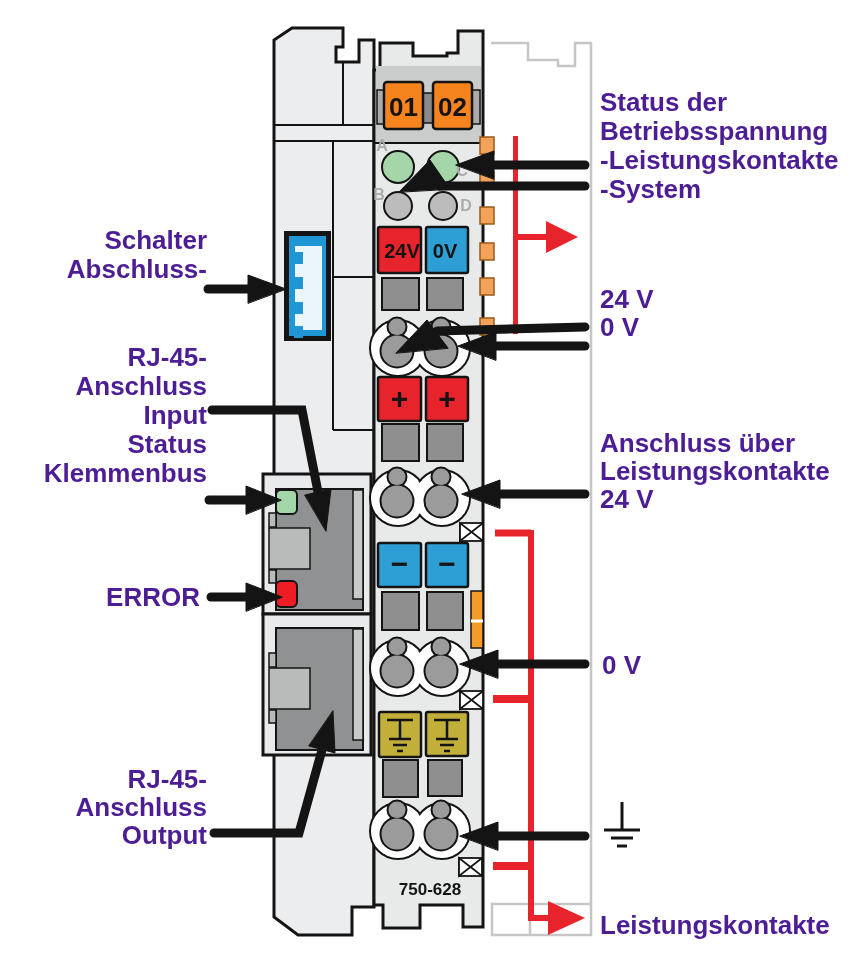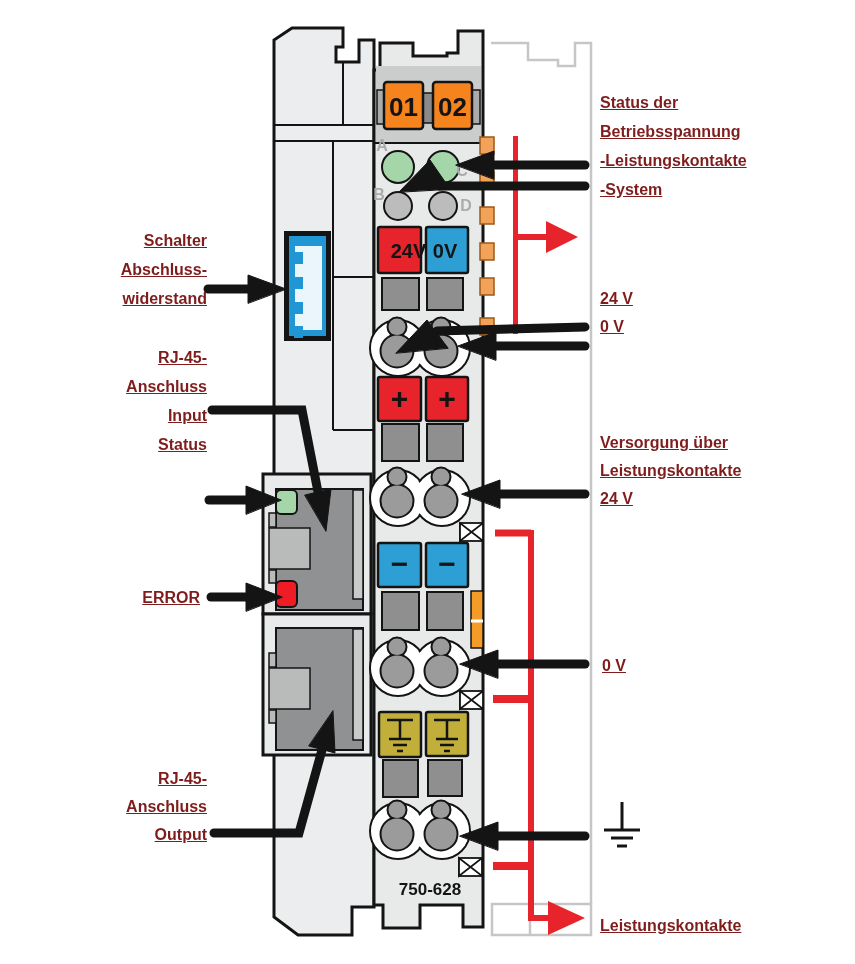--- a/index.html
+++ b/index.html
@@ -1,20 +1,20 @@
 <!DOCTYPE html>
 <html><head>
 <meta charset="utf-8">
 <style>
   html,body{margin:0;padding:0;background:#fff;}
   .stage{position:relative;width:855px;height:964px;background:#ffffff;
          font-family:"Liberation Sans",sans-serif;overflow:hidden;}
   .stage svg{position:absolute;left:0;top:0;z-index:1;}
-  .callout{position:absolute;font-weight:bold;color:#7f1d1d;font-size:16px;
-           line-height:29px;white-space:nowrap;z-index:2;letter-spacing:0;text-decoration:underline;}
+  .callout{position:absolute;font-weight:bold;color:#4c1d95;font-size:26px;
+           line-height:29px;white-space:nowrap;z-index:2;letter-spacing:0;}
   .right-al{text-align:right;}
   .lh28{line-height:28px;}
   .dtxt{position:absolute;font-weight:bold;color:#141414;text-align:center;z-index:2;}
 </style>
 </head>
 <body>
 
 <div class="stage">
 
 <svg width="855" height="964" viewBox="0 0 855 964">
@@ -281,27 +281,27 @@
   </g>
 
   <g stroke="#141414" stroke-width="3" fill="none">
     <path d="M622,802 V830 M604,830 H640 M611,838 H633 M617,846 H627"></path>
   </g>
 </svg>
 
 <div class="callout right-al" style="right:648px;top:226px">
   <div>Schalter</div>
   <div>Abschluss-</div>
-  <div>widerstand</div>
 </div>
 <div class="callout right-al" style="right:648px;top:343px">
   <div>RJ-45-</div>
   <div>Anschluss</div>
   <div>Input</div>
   <div>Status</div>
+  <div>Klemmenbus</div>
 </div>
 <div class="callout right-al" style="right:655px;top:583px">
   <div>ERROR</div>
 </div>
 <div class="callout right-al lh28" style="right:648px;top:765px">
   <div>RJ-45-</div>
   <div>Anschluss</div>
   <div>Output</div>
 </div>
 
@@ -309,34 +309,34 @@
   <div>Status der</div>
   <div>Betriebsspannung</div>
   <div>-Leistungskontakte</div>
   <div>-System</div>
 </div>
 <div class="callout lh28" style="left:600px;top:285px">
   <div>24 V</div>
   <div>0 V</div>
 </div>
 <div class="callout lh28" style="left:600px;top:429px">
-  <div>Versorgung über</div>
+  <div>Anschluss über</div>
   <div>Leistungskontakte</div>
   <div>24 V</div>
 </div>
 <div class="callout" style="left:602px;top:651px">
   <div>0 V</div>
 </div>
 <div class="callout" style="left:600px;top:911px">
   <div>Leistungskontakte</div>
 </div>
 
 <div class="dtxt" style="left:384px;top:92px;width:39px;font-size:26px">01</div>
 <div class="dtxt" style="left:433px;top:92px;width:39px;font-size:26px">02</div>
-<div class="dtxt" style="left:378px;top:240px;width:61px;font-size:20px">24V</div>
+<div class="dtxt" style="left:378px;top:240px;width:48px;font-size:20px">24V</div>
 <div class="dtxt" style="left:426px;top:240px;width:38px;font-size:20px">0V</div>
 <div class="dtxt" style="left:378px;top:382px;width:43px;font-size:30px">+</div>
 <div class="dtxt" style="left:426px;top:382px;width:42px;font-size:30px">+</div>
 <div class="dtxt" style="left:378px;top:547px;width:43px;font-size:30px">−</div>
 <div class="dtxt" style="left:426px;top:547px;width:42px;font-size:30px">−</div>
 <div class="dtxt" style="left:377px;top:880px;width:106px;font-size:17px">750-628</div>
 
 </div>
 
 </body></html>

